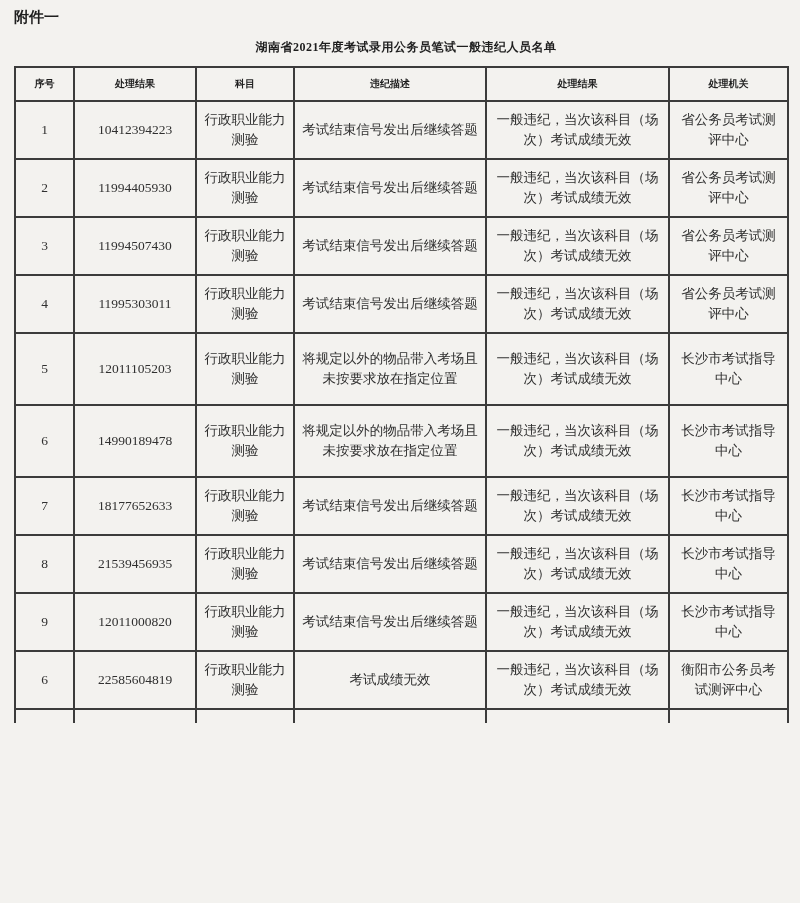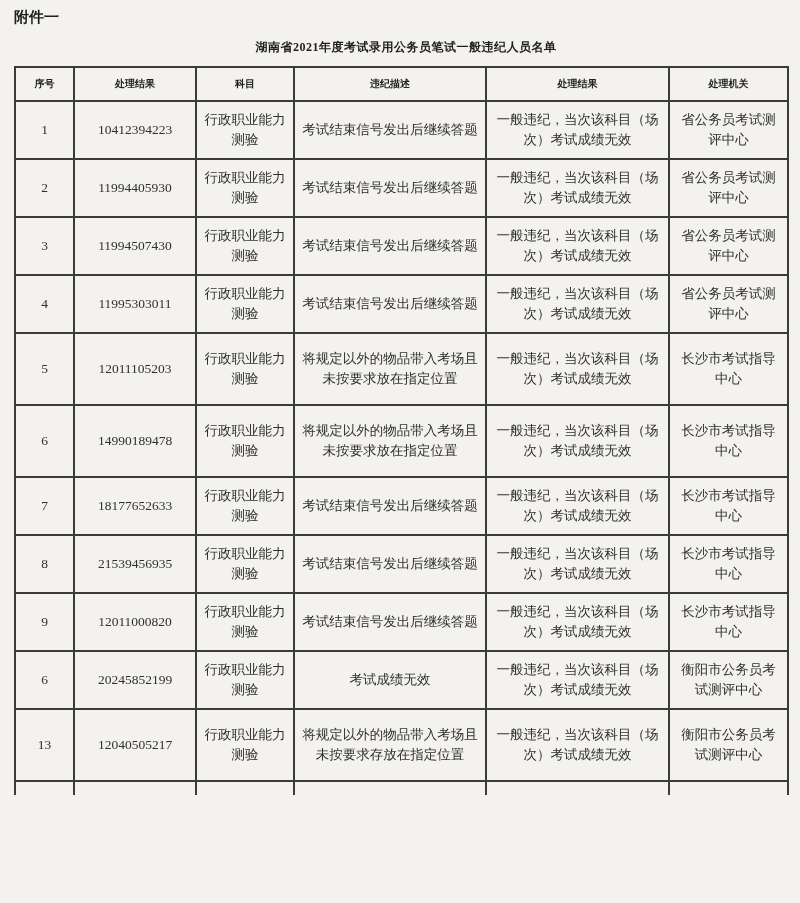--- a/index.html
+++ b/index.html
@@ -159,31 +159,23 @@
         <tr class="h2">
           <td>9</td>
           <td>12011000820</td>
           <td>行政职业能力测验</td>
           <td>考试结束信号发出后继续答题</td>
           <td>一般违纪，当次该科目（场次）考试成绩无效</td>
           <td>长沙市考试指导中心</td>
         </tr>
         <tr class="h2">
           <td>6</td>
-          <td>20245852199</td>
+          <td>22585604819</td>
           <td>行政职业能力测验</td>
           <td>考试成绩无效</td>
-          <td>一般违纪，当次该科目（场次）考试成绩无效</td>
-          <td>衡阳市公务员考试测评中心</td>
-        </tr>
-        <tr class="h3">
-          <td>13</td>
-          <td>12040505217</td>
-          <td>行政职业能力测验</td>
-          <td>将规定以外的物品带入考场且未按要求存放在指定位置</td>
           <td>一般违纪，当次该科目（场次）考试成绩无效</td>
           <td>衡阳市公务员考试测评中心</td>
         </tr>
         <tr class="partial">
           <td></td>
           <td></td>
           <td></td>
           <td></td>
           <td></td>
           <td></td>

